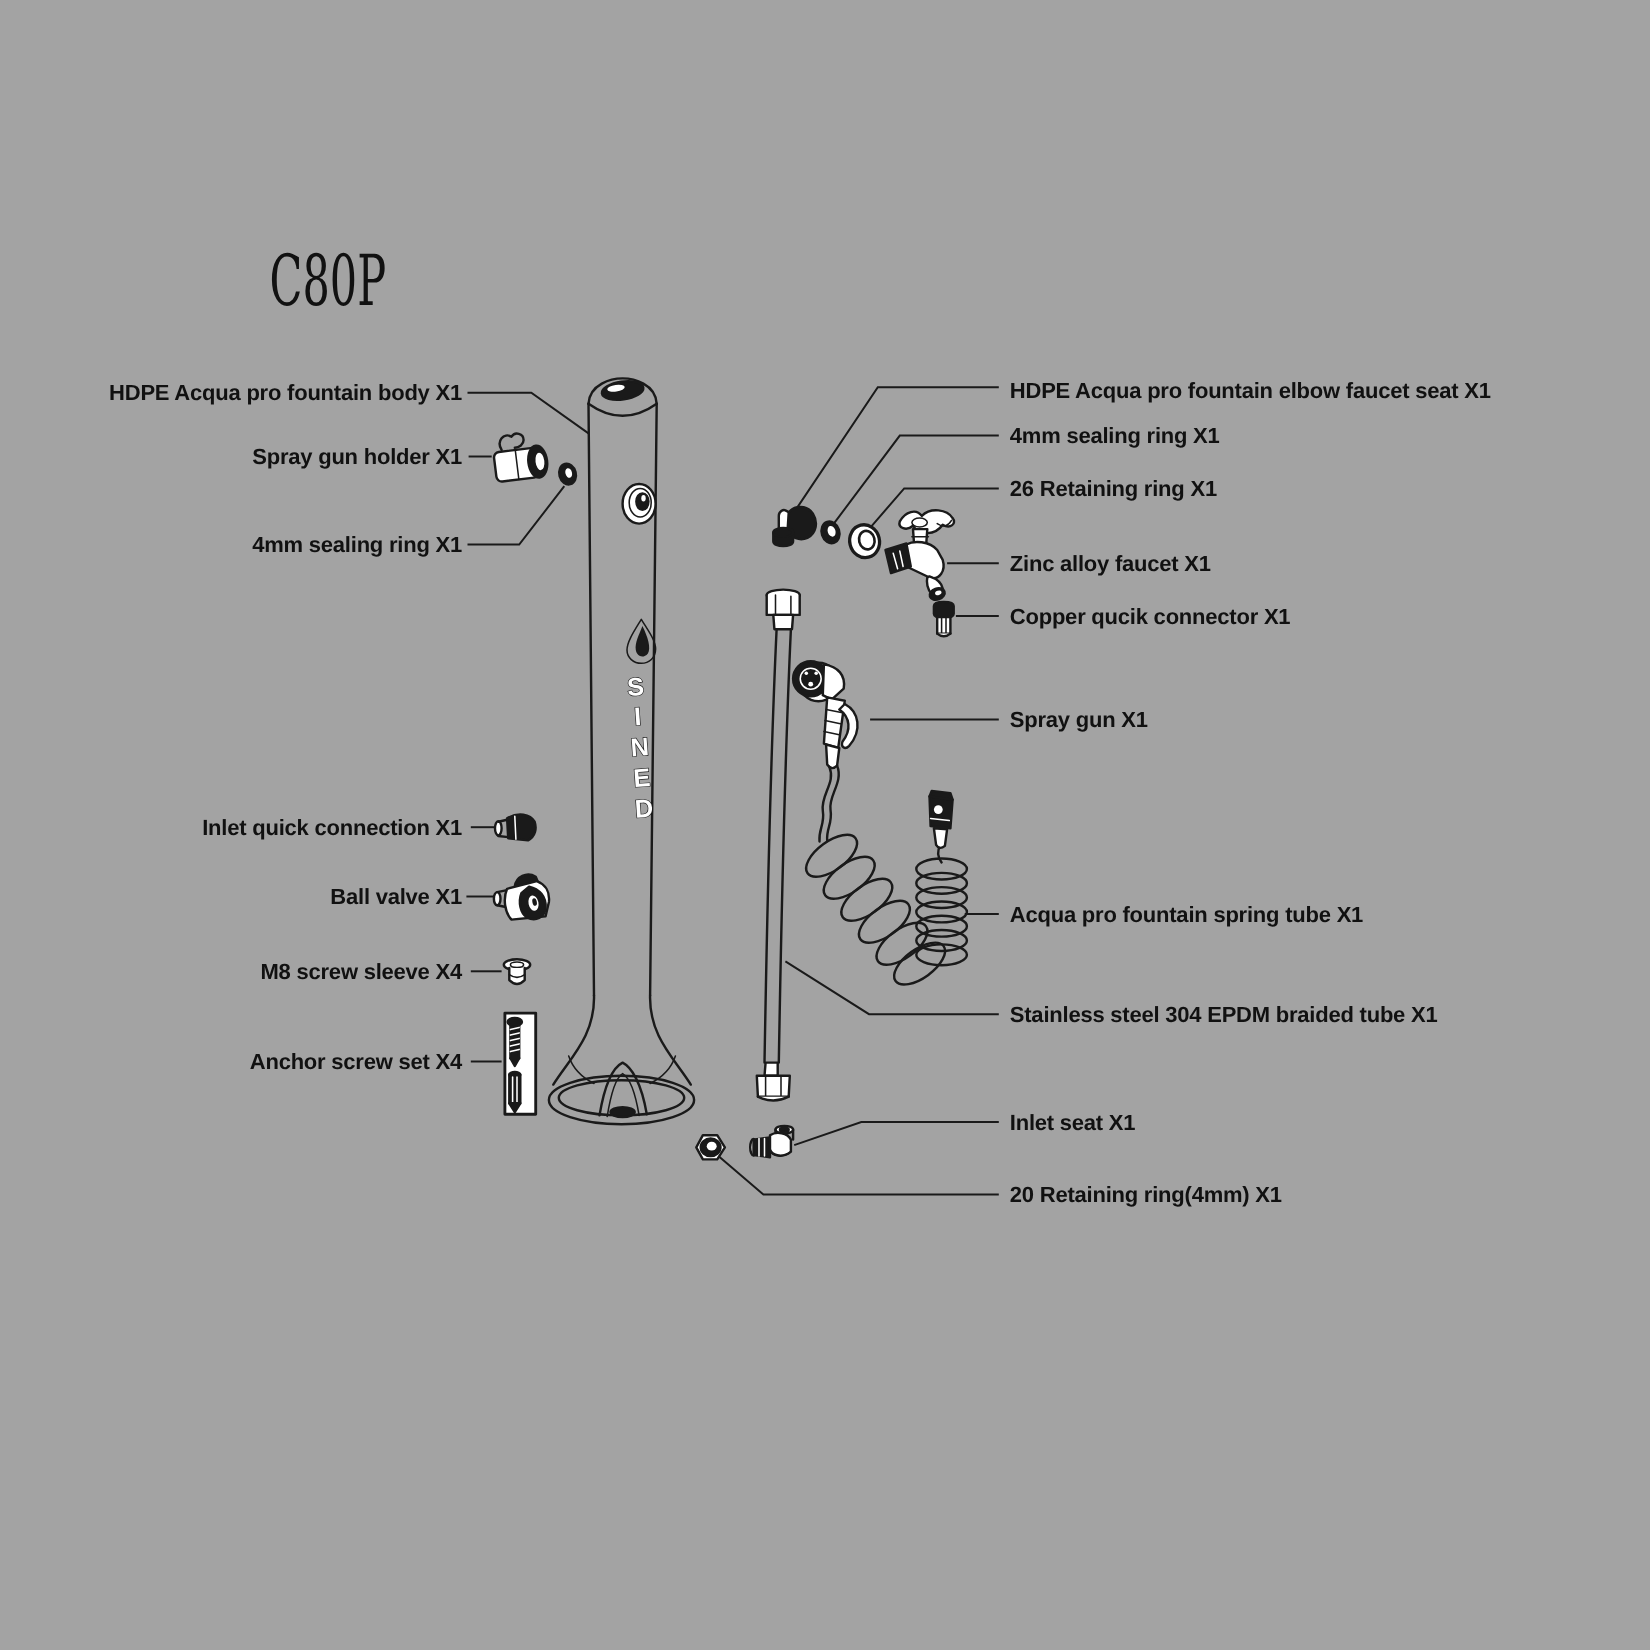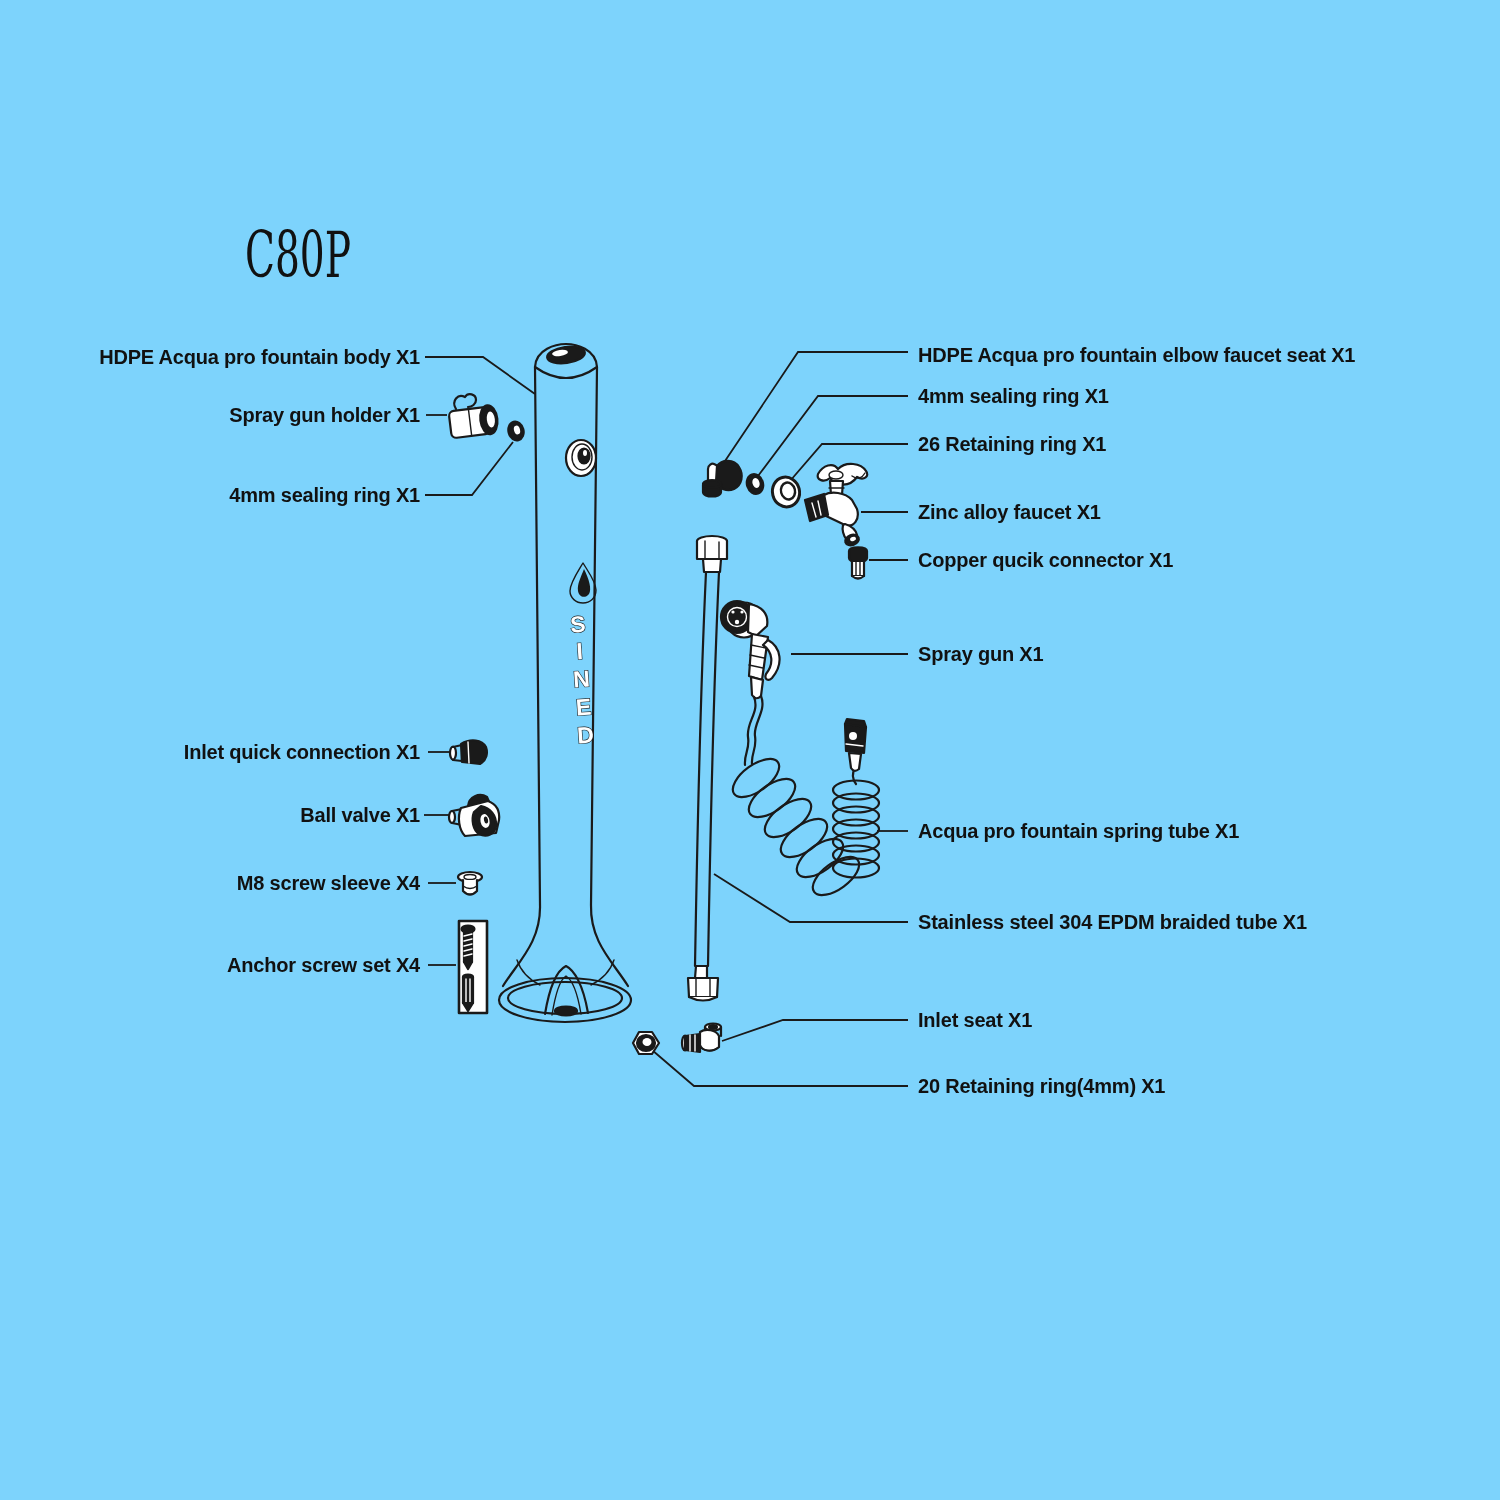--- a/index.html
+++ b/index.html
@@ -1,16 +1,16 @@
 <!DOCTYPE html>
 <html><head>
 <meta charset="utf-8">
 <style>
   html,body{margin:0;padding:0;background:#fff;}
-  .canvas{position:relative;width:1500px;height:1500px;background:#7dd3fc;overflow:hidden;
+  .canvas{position:relative;width:1500px;height:1500px;background:#a3a3a3;overflow:hidden;
           font-family:"Liberation Sans",sans-serif;}
   svg{position:absolute;left:0;top:0;}
   .part{stroke:#1a1a1a;stroke-width:2.2;fill:none;stroke-linecap:round;stroke-linejoin:round;}
   .thin{stroke-width:1.4;}
   .leader{stroke:#1a1a1a;stroke-width:1.8;fill:none;stroke-linejoin:miter;}
   .lbl{font-family:"Liberation Sans",sans-serif;font-weight:bold;font-size:20px;fill:#111;letter-spacing:-0.2px;}
   .lbl-left{text-anchor:end;}
   .lbl-right{text-anchor:start;}
   .title{font-family:"DejaVu Serif",serif;font-size:64px;fill:#111;}
   .brandletter{font-family:"Liberation Sans",sans-serif;font-weight:bold;font-size:23px;

